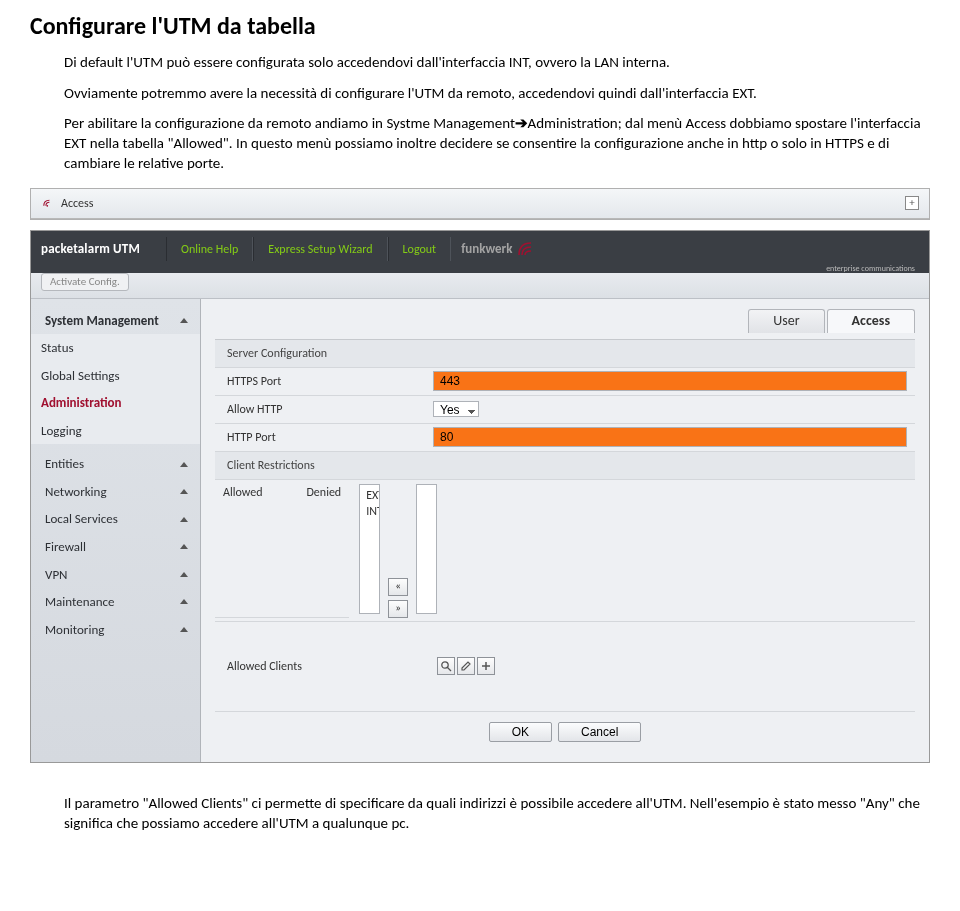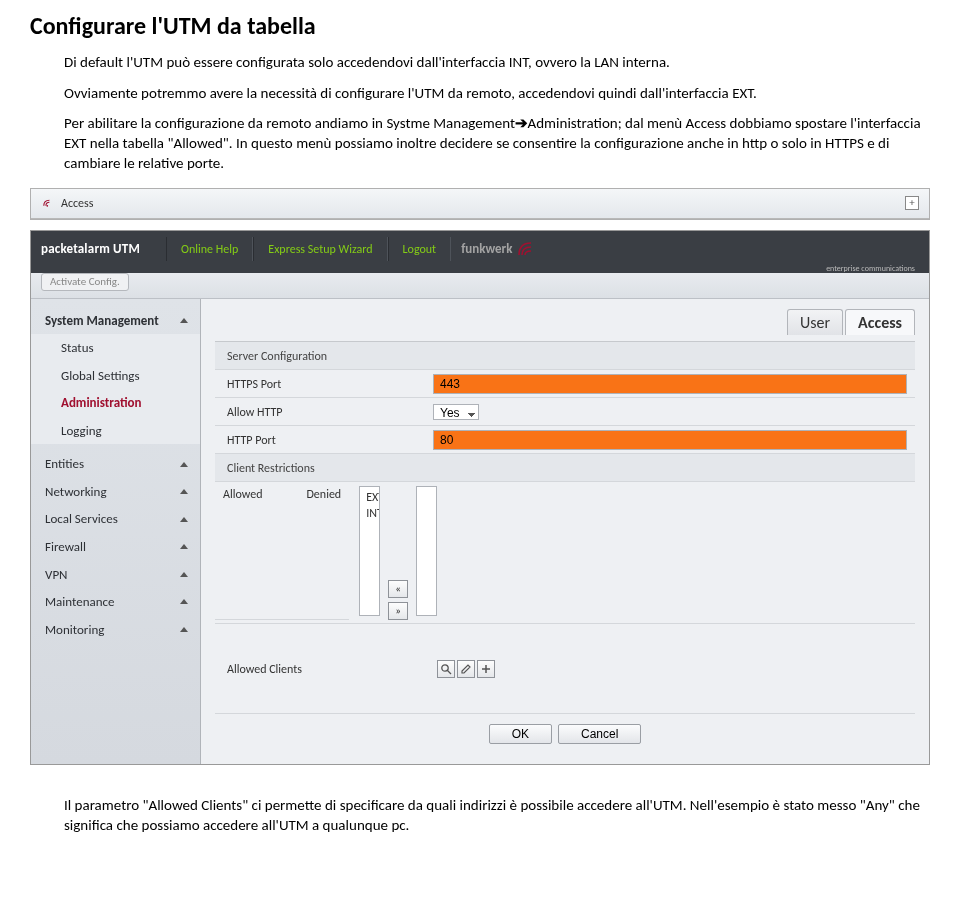--- a/index.html
+++ b/index.html
@@ -94,21 +94,21 @@
   .sb-top { padding: 0 0 6px 0;}
   .sb-item, .sb-sub {
     display:flex; align-items:center; justify-content:space-between;
     font-size:13px;
     padding: 5px 12px 5px 14px;
     color:#2d3035;
     cursor:pointer;
   }
   .sb-top .sb-item { font-weight:bold; }
   .sb-sub {
-    padding-left:30px;
+    padding-left:10px;
     font-weight:normal;
     background:#e8ebef;
   }
   .sb-sub.active {
     color:#a01030;
     font-weight:bold;
   }
   .caret {
     width:0;height:0;
     border-left:4px solid transparent;
@@ -121,22 +121,22 @@
     padding: 10px 14px 16px 14px;
     font-size:12px;
     color:#333;
   }
   .tabs { display:flex; justify-content:flex-end; gap:2px; margin-bottom:6px; }
   .tab {
     background: linear-gradient(#f2f3f5,#e1e3e7);
     border:1px solid #b2b5ba;
     border-bottom:none;
     border-radius:3px 3px 0 0;
-    padding:2px 12px;
-    font-size:16px;
+    padding:2px 24px;
+    font-size:14px;
     cursor:pointer;
   }
   .tab.active {
     background:#f7f8fa;
     font-weight:bold;
   }
   .form { border-top:1px solid #c6c9cd; }
   .row {
     display:flex; align-items:center;
     border-bottom:1px solid #d4d7db;

